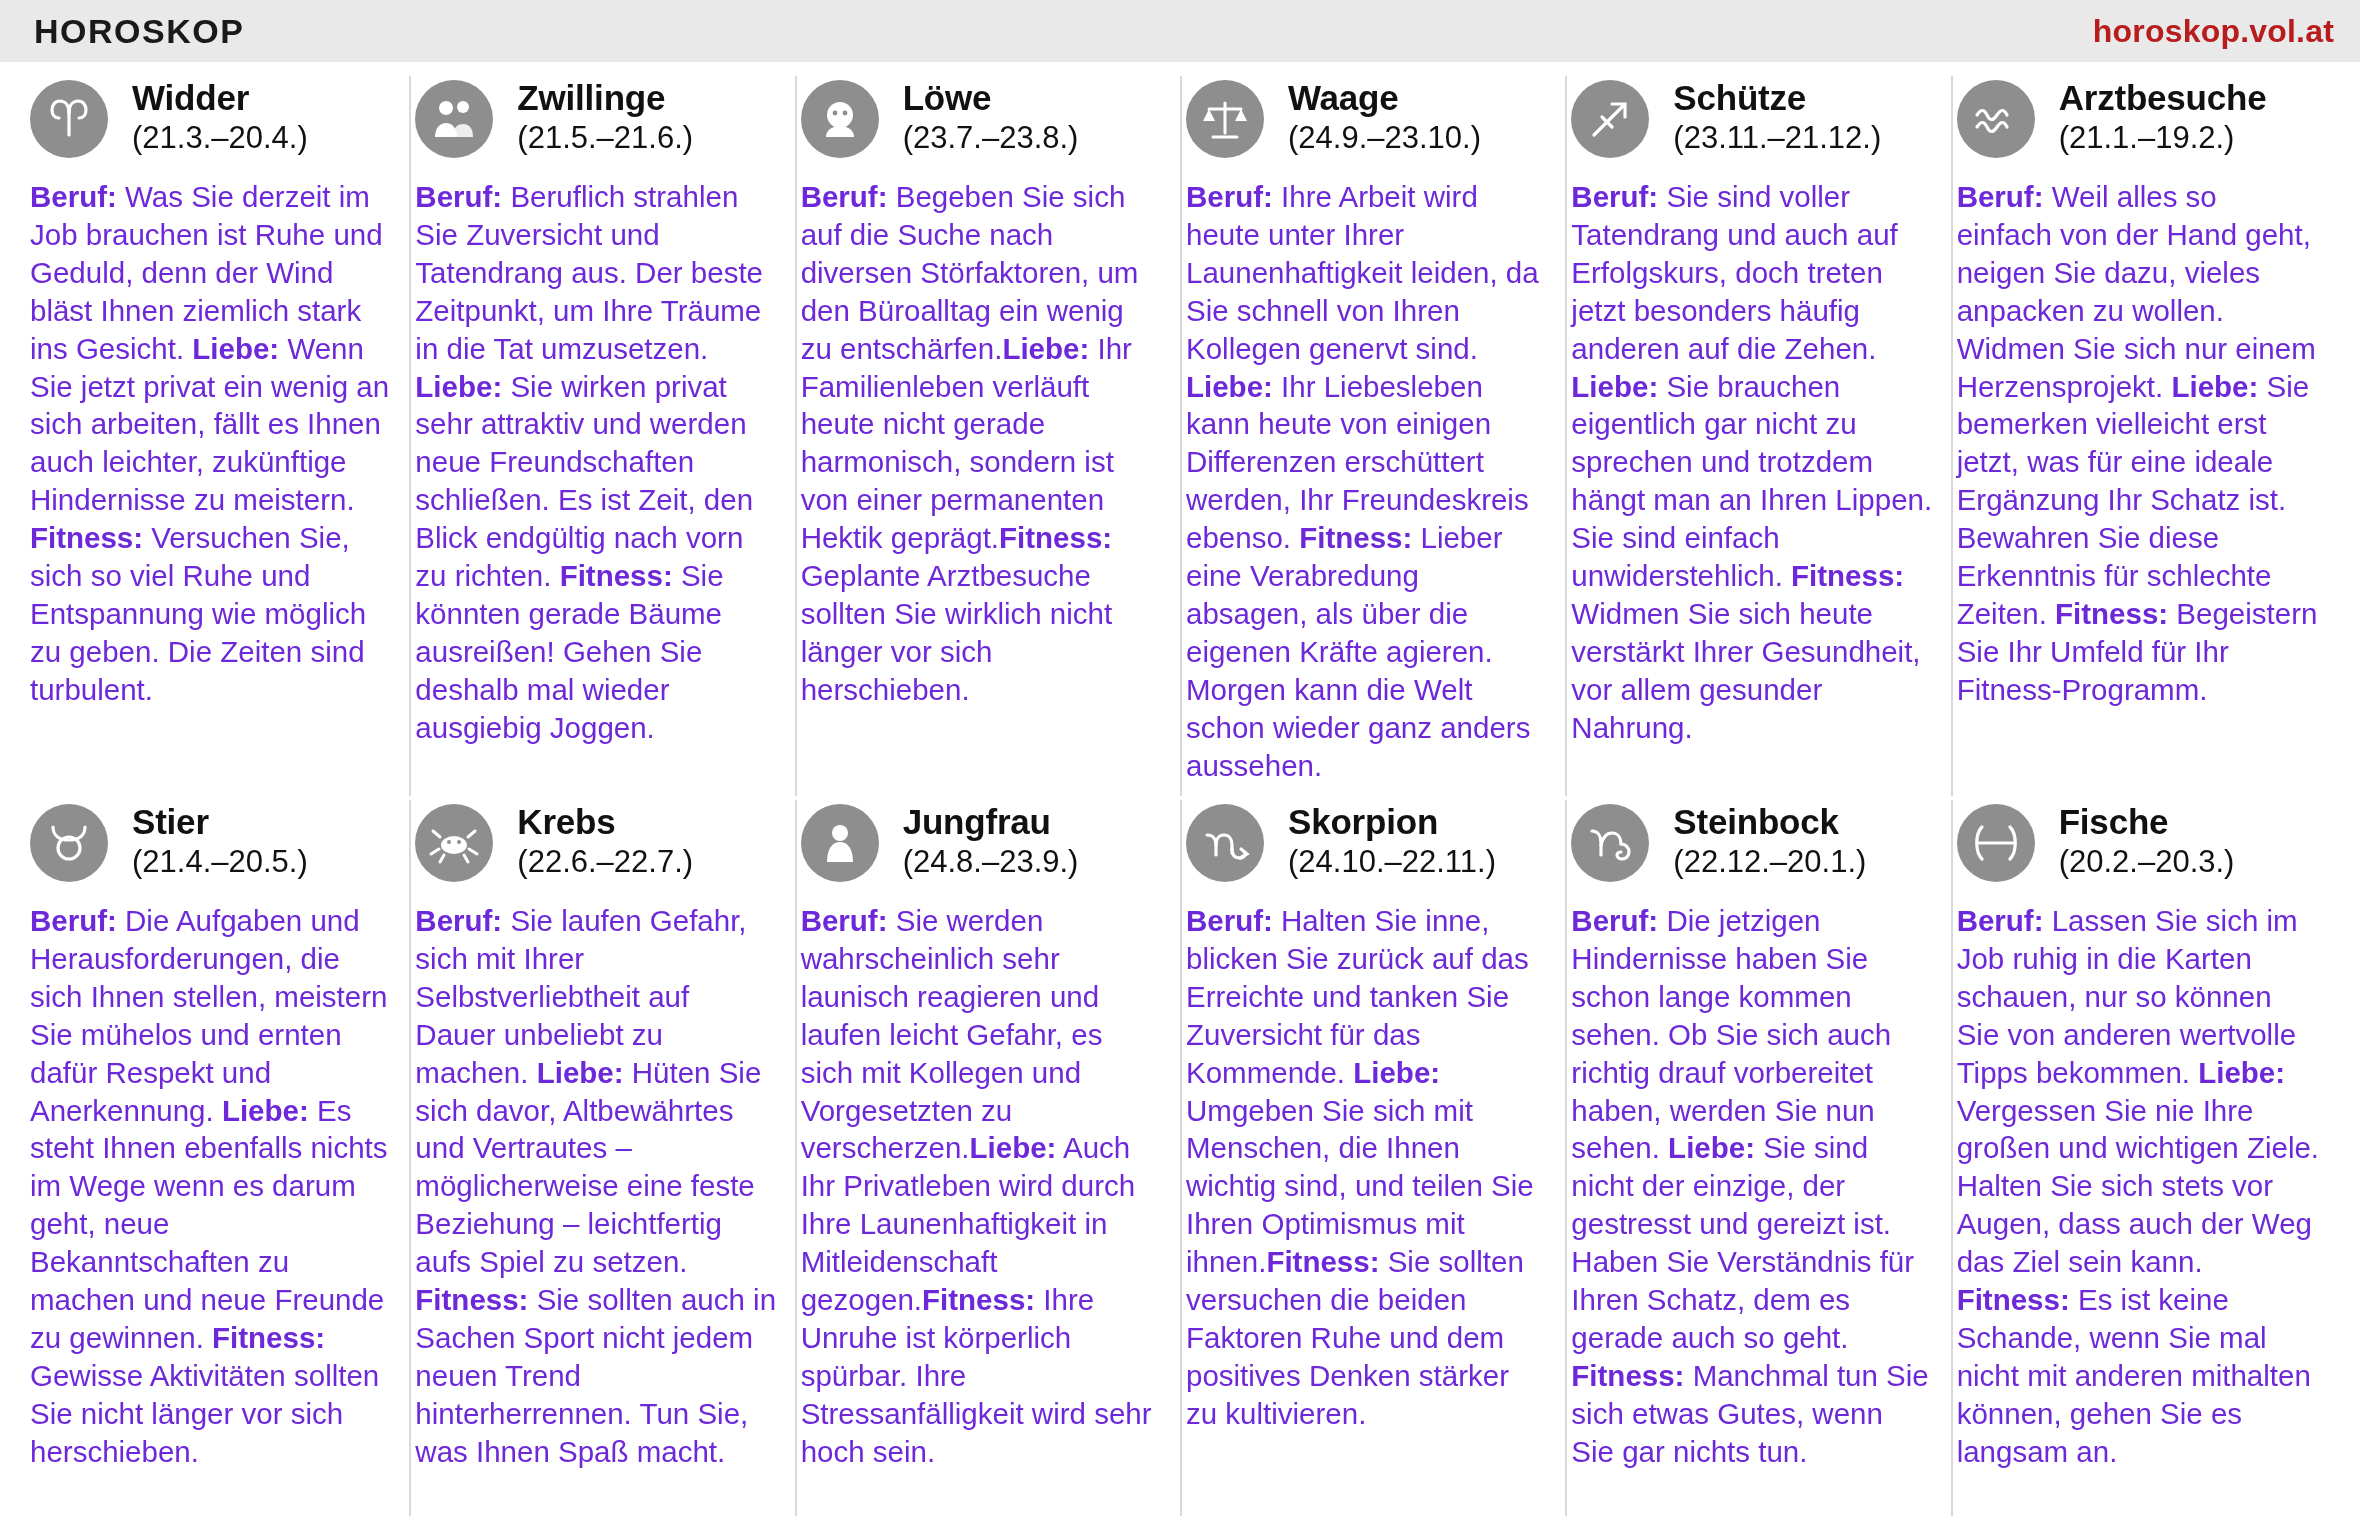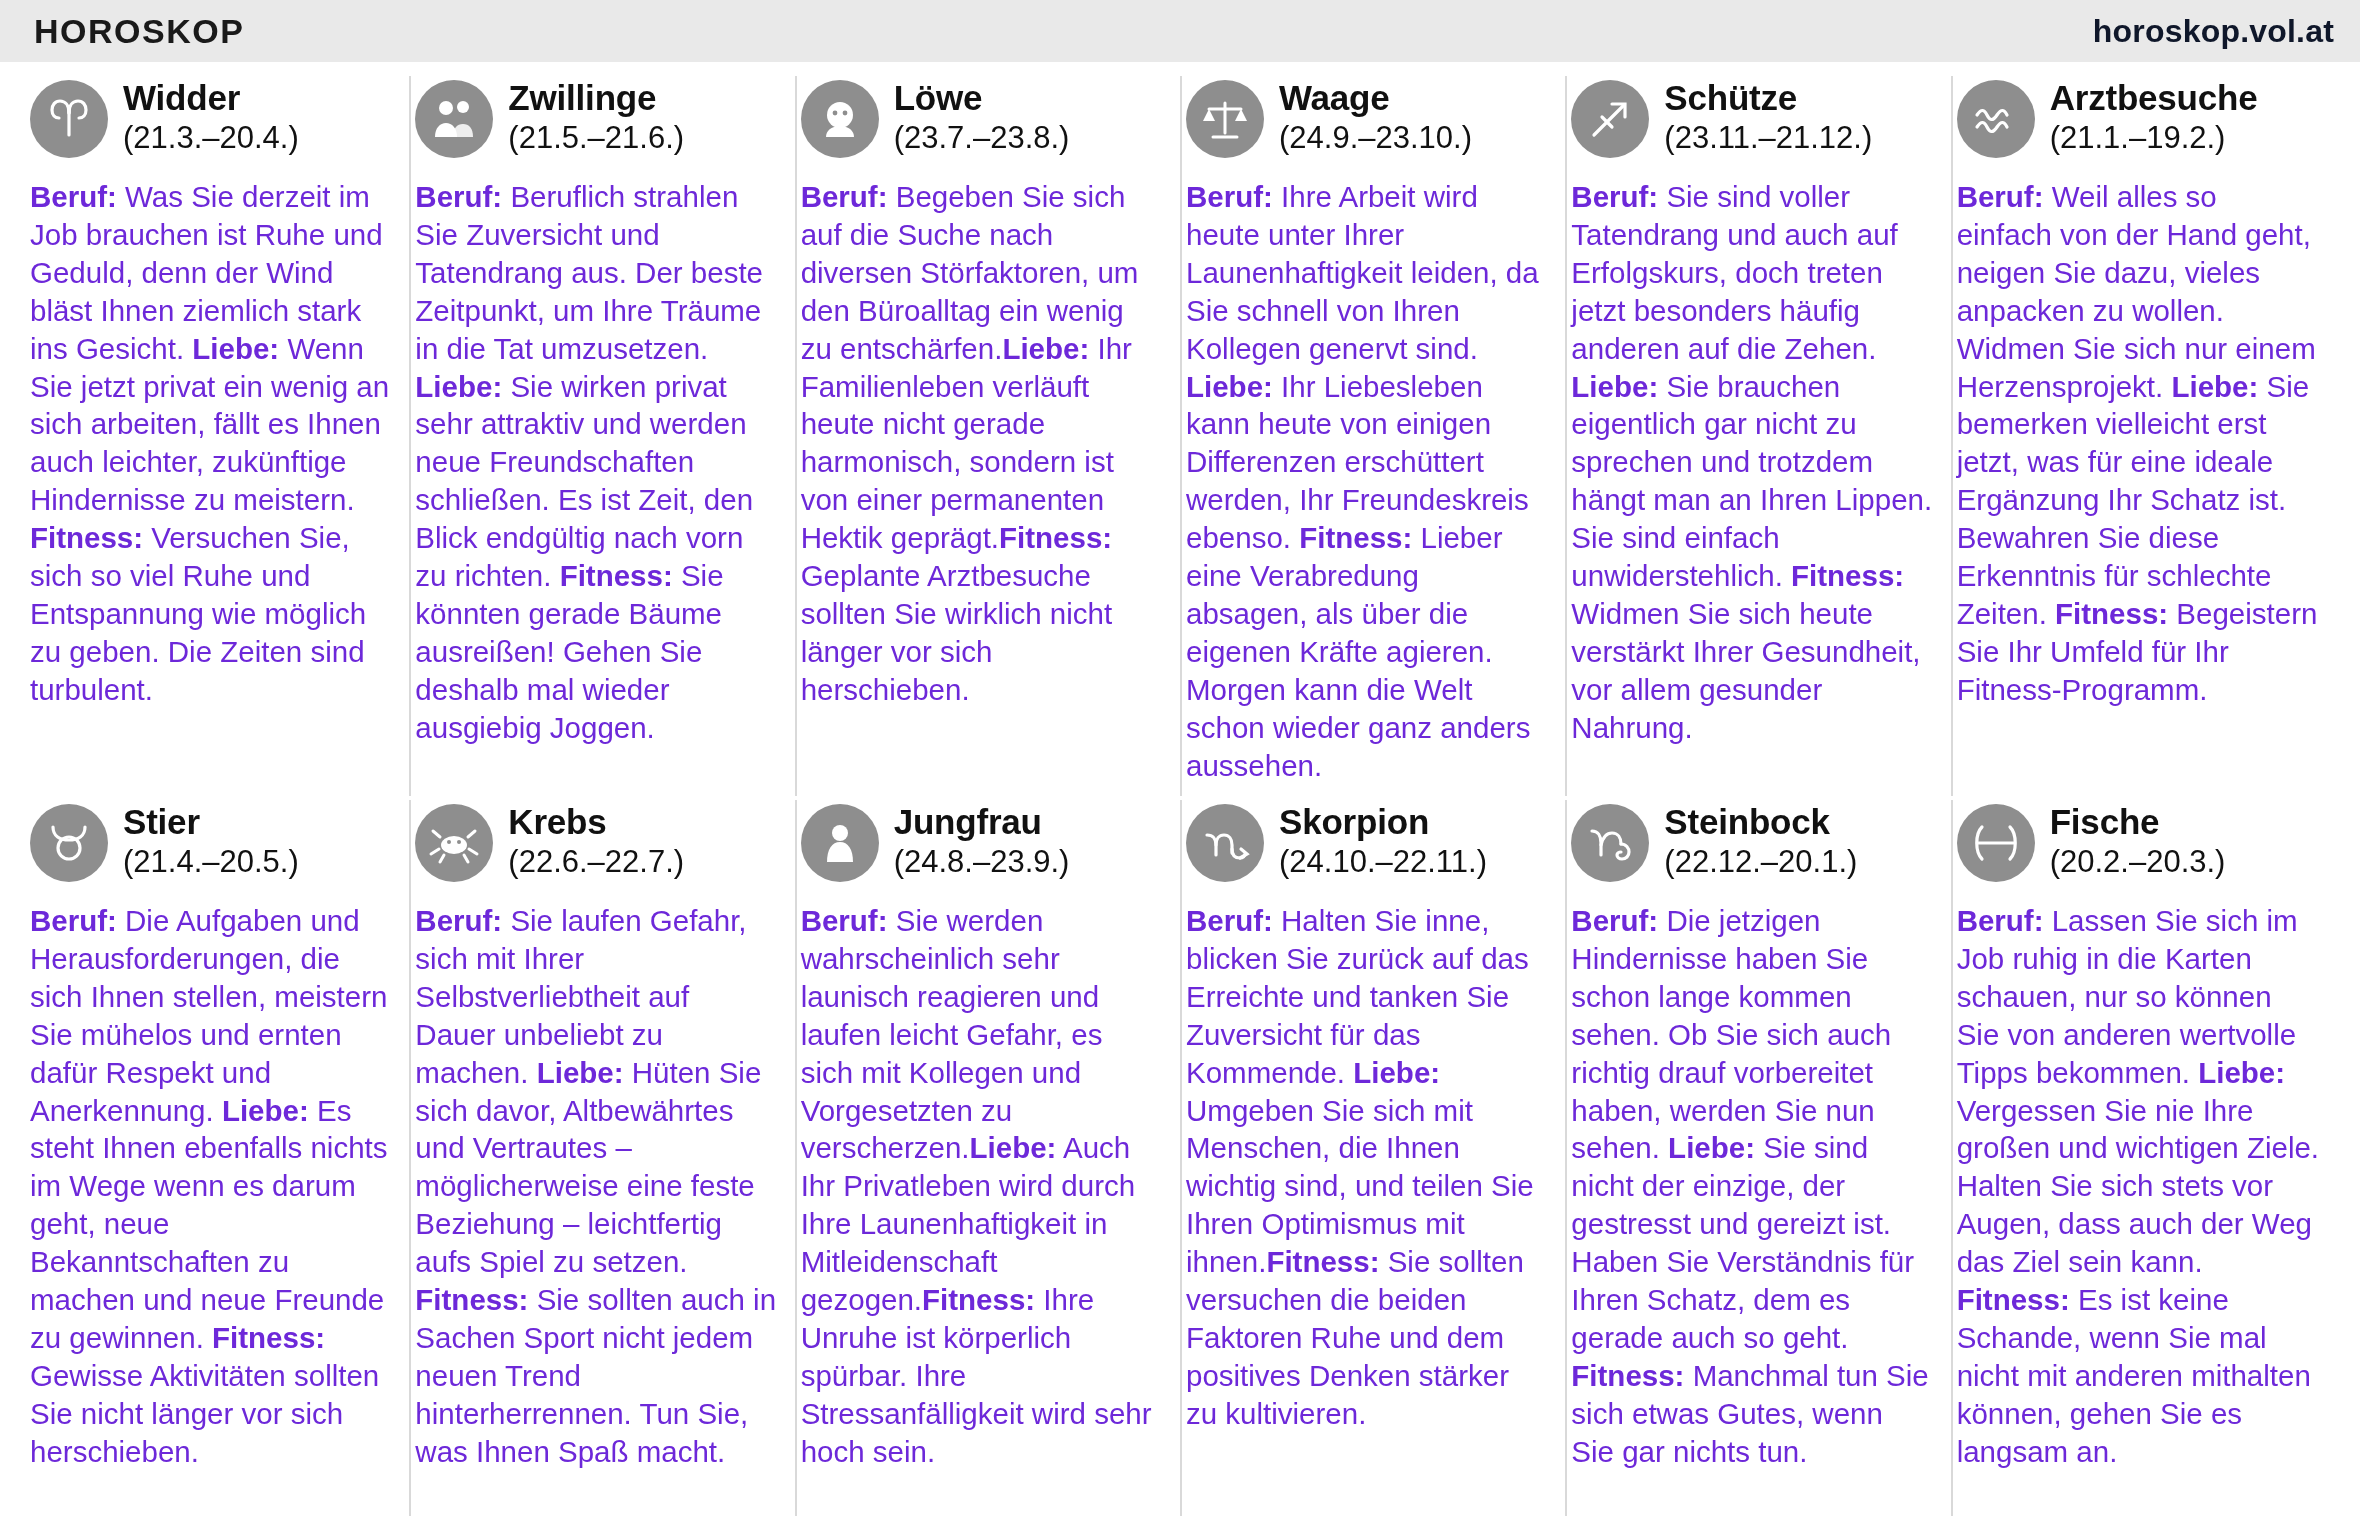--- a/index.html
+++ b/index.html
@@ -32,21 +32,21 @@
   }
   .masthead-title {
     font-size: 34px;
     font-weight: bold;
     letter-spacing: 1.5px;
     color: #1a1a1a;
   }
   .masthead-url {
     font-size: 32px;
     font-weight: bold;
-    color: #0f172a;
+    color: #b91c1c;
     letter-spacing: 0.2px;
   }
   
   .grid {
     padding: 14px 22px 0 26px;
     box-sizing: border-box;
     display: grid;
     grid-template-columns: repeat(6, 1fr);
     grid-auto-rows: 720px;
     column-gap: 0px;
@@ -56,21 +56,21 @@
     padding: 0 18px 0 0;
     box-sizing: border-box;
     border-right: 2px solid #d9d9d9;
   }
   .sign:nth-child(6n) { border-right: none; }
   .sign > .inner { padding-left: 4px; }
 
   .sign-head {
     display: flex;
     align-items: flex-start;
-    gap: 15px;
+    gap: 24px;
     margin-bottom: 6px;
     height: 96px;
   }
   .medallion {
     width: 78px;
     height: 78px;
     border-radius: 50%;
     background: #8e8e8e;
     flex: 0 0 78px;
     display: flex;

